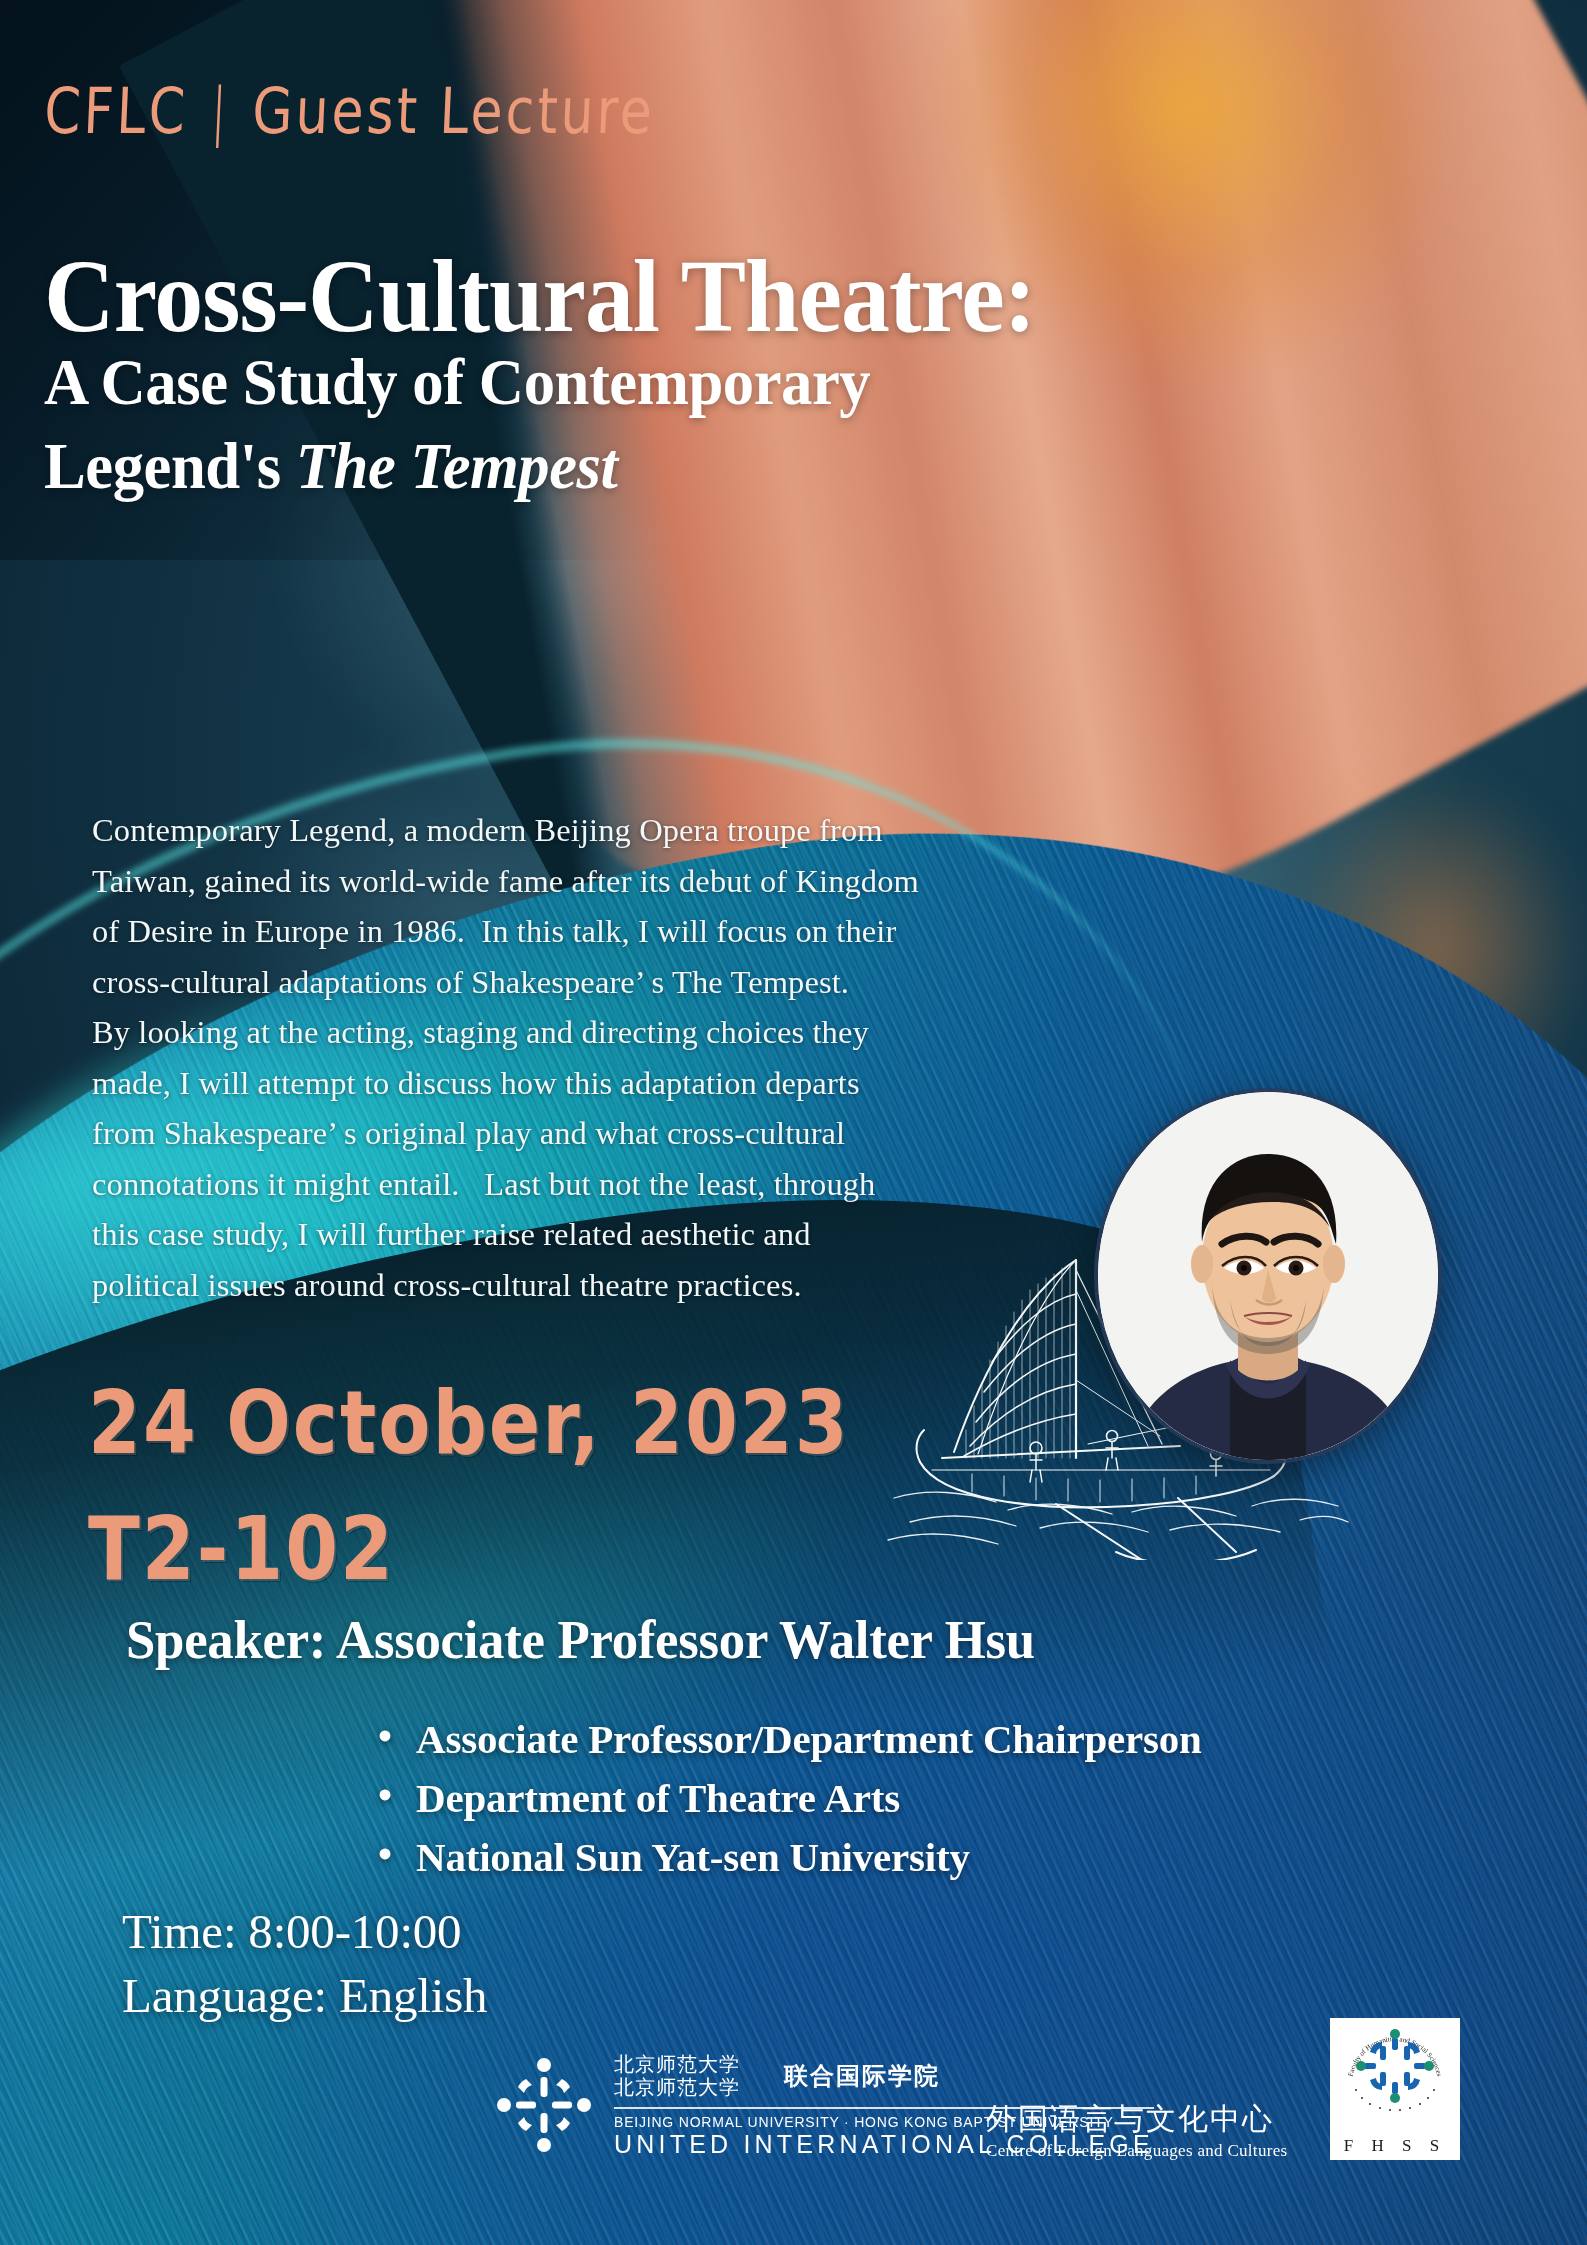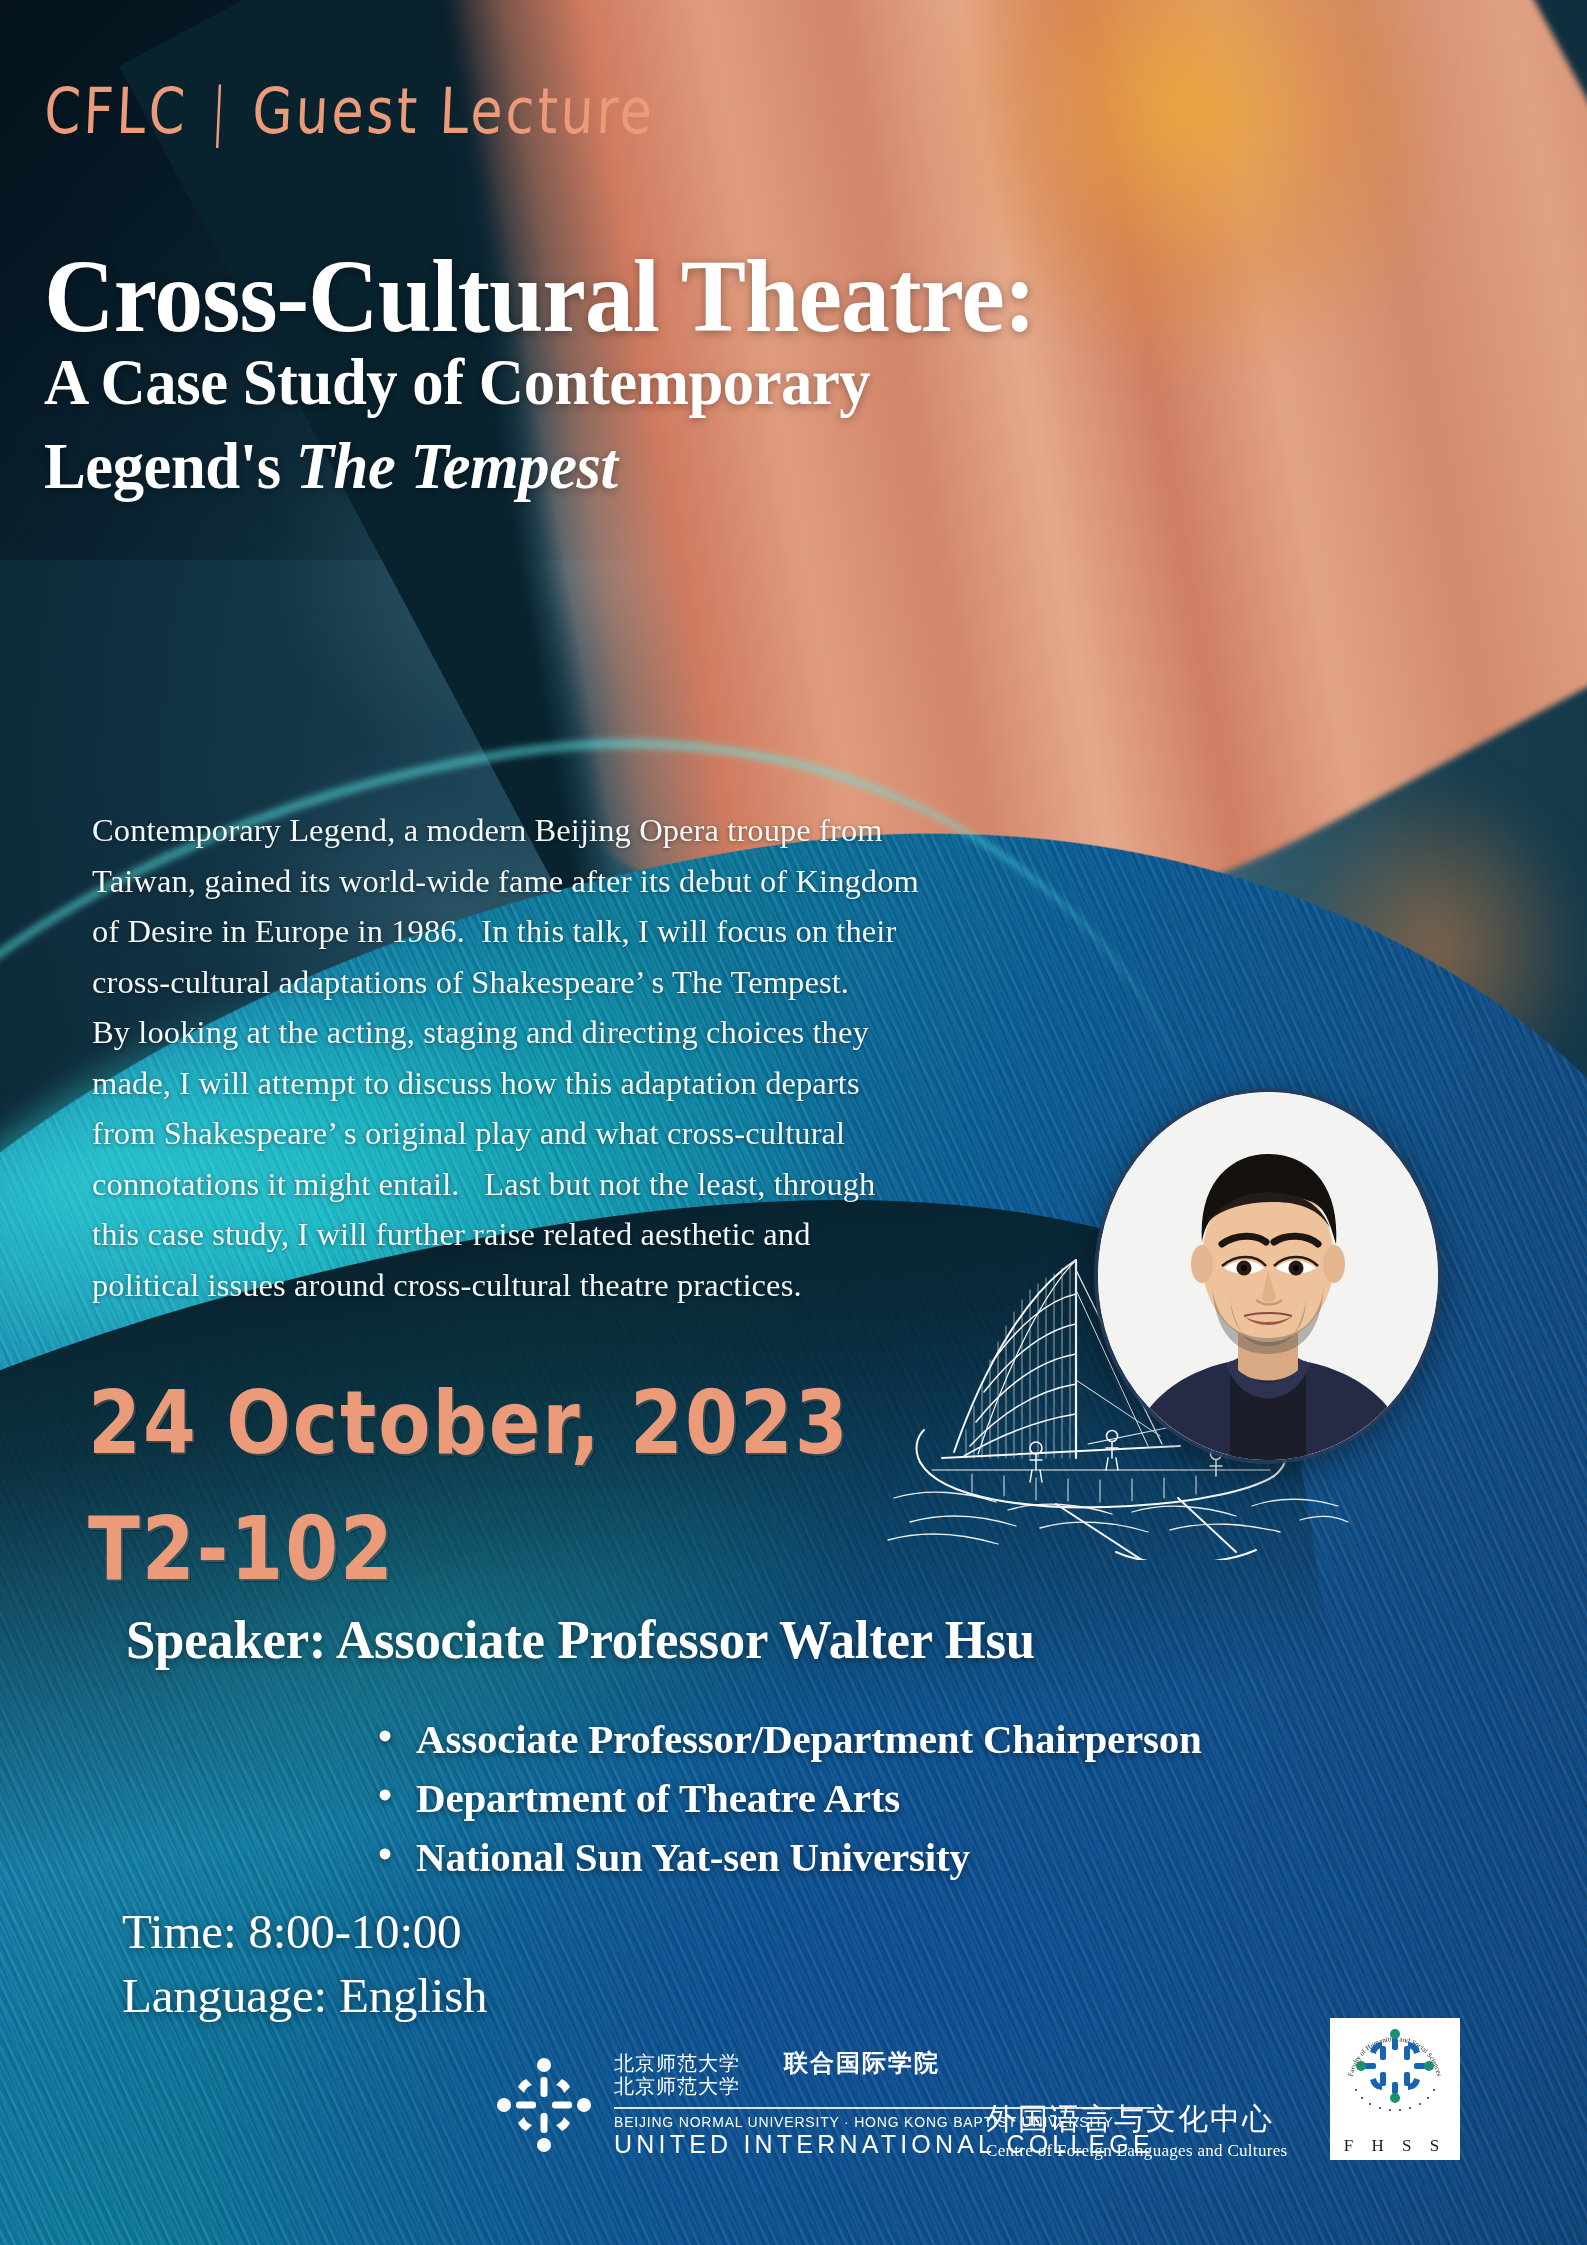--- a/index.html
+++ b/index.html
@@ -276,22 +276,22 @@
   
   .footer{position:absolute; left:0; bottom:0; width:100%; height:240px;}
 
   .uic-logo{
     position:absolute; left:496px; bottom:88px;
     display:flex; align-items:center; gap:22px;
   }
   .uic-mark{width:96px;height:96px;flex:0 0 96px;}
   .uic-text{color:#ffffff; line-height:1;}
   .uic-cn{
-    font-family:Liberation Mono, monospace;
-    display:flex; align-items:flex-start; gap:8px;
+    font-family:Liberation Serif, serif;
+    display:flex; align-items:center; gap:8px;
   }
   .uic-cn-small{font-size:20px; line-height:1.18; letter-spacing:1px;}
   .uic-cn-big{font-size:24px; font-weight:700; letter-spacing:2px;margin-left:36px;}
   .uic-rule{height:2px;background:rgba(255,255,255,.85);margin:7px 0 6px;}
   .uic-en1{font-family:"Liberation Sans", sans-serif; font-size:14px; letter-spacing:.8px; white-space:nowrap;}
   .uic-en2{font-family:"Liberation Sans", sans-serif; font-size:25px; letter-spacing:4.2px; margin-top:3px; white-space:nowrap;text-align:center;}
 
   .cflc-logo{
     position:absolute; left:986px; bottom:84px;
     color:#ffffff; text-align:left;

